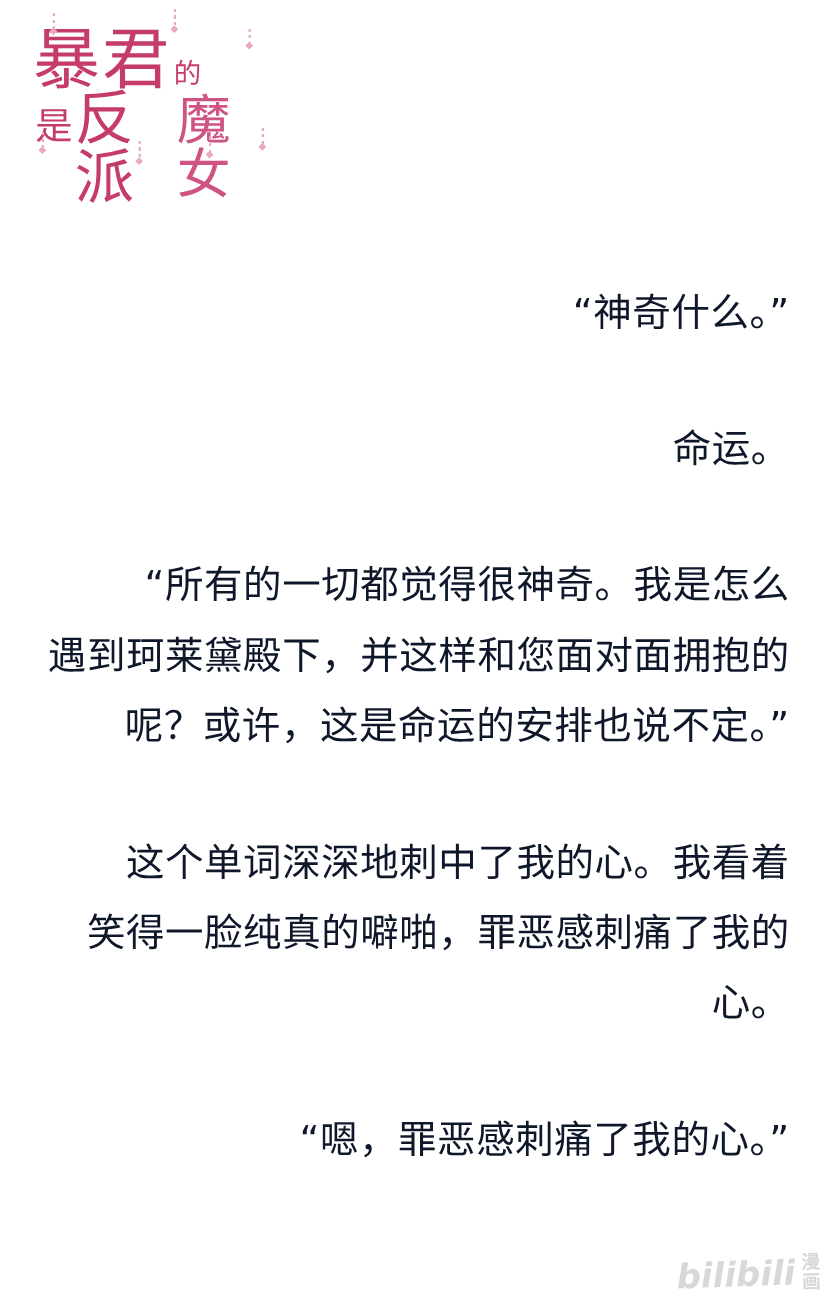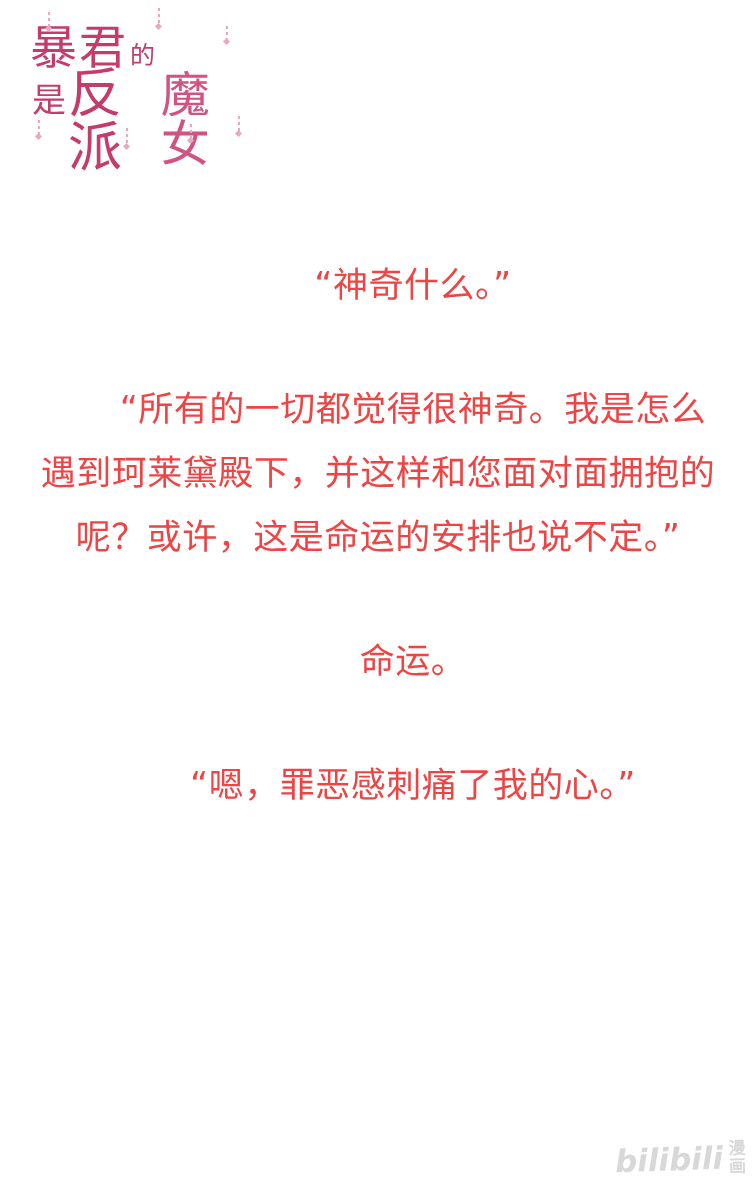--- a/index.html
+++ b/index.html
@@ -20,21 +20,21 @@
     position: absolute;
     top: 24px;
     left: 30px;
     width: 215px;
     color: #c43b6c;
     font-family: "DejaVu Serif", "Liberation Serif", serif;
     line-height: 1;
     user-select: none;
   }
   .logo-line { display: flex; align-items: baseline; }
-  .seg-xl  { font-size: 47px; letter-spacing: 2px; }
+  .seg-xl  { font-size: 61px; letter-spacing: 2px; }
   .seg-sm  { font-size: 25px; margin: 0 2px; }
   .seg-md  { font-size: 34px; margin-right: 2px; }
   .seg-lg  { font-size: 54px; letter-spacing: 2px; }
   .seg-xxl { font-size: 49px; letter-spacing: 2px; color: #cf5383; }
   .logo-line2 { margin-top: -4px; padding-left: 2px; }
 
   
   .sparkle {
     position: absolute;
     width: 2px;
@@ -63,23 +63,23 @@
     position: absolute;
     left: 38px;
     right: 36px;
     top: 253px;
   }
   .content p {
     margin: 60px 0 0;
     font-size: 35px;
     line-height: 64px;
     letter-spacing: 0.5px;
-    color: #ef4444;
+    color: #0f172a;
     text-indent: 2em;
-    text-align: center;
+    text-align: right;
     word-break: break-all;
   }
   .content p:first-child { margin-top: 0; }
 
   
   .watermark {
     position: absolute;
     right: 8px;
     bottom: 14px;
     display: flex;
@@ -124,22 +124,23 @@
     </div>
     <div class="logo-line logo-line2">
       <span class="seg-md">是</span>
       <span class="seg-lg">反派</span>
       <span class="seg-xxl">魔女</span>
     </div>
   </div>
 
   <article class="content">
     <p>“神奇什么。”</p>
+    <p>命运。</p>
     <p>“所有的一切都觉得很神奇。我是怎么遇到珂莱黛殿下，并这样和您面对面拥抱的呢？或许，这是命运的安排也说不定。”</p>
-    <p>命运。</p>
+    <p>这个单词深深地刺中了我的心。我看着笑得一脸纯真的噼啪，罪恶感刺痛了我的心。</p>
     <p>“嗯，罪恶感刺痛了我的心。”</p>
   </article>
 
   <div class="watermark">
     <span class="wm-brand">bilibili</span>
     <span class="wm-suffix">漫画</span>
   </div>
 
 </div>
 

